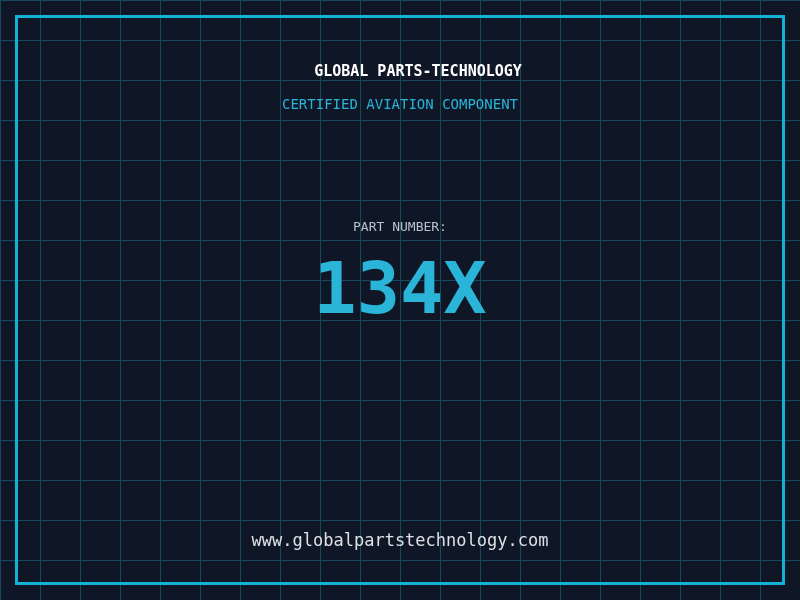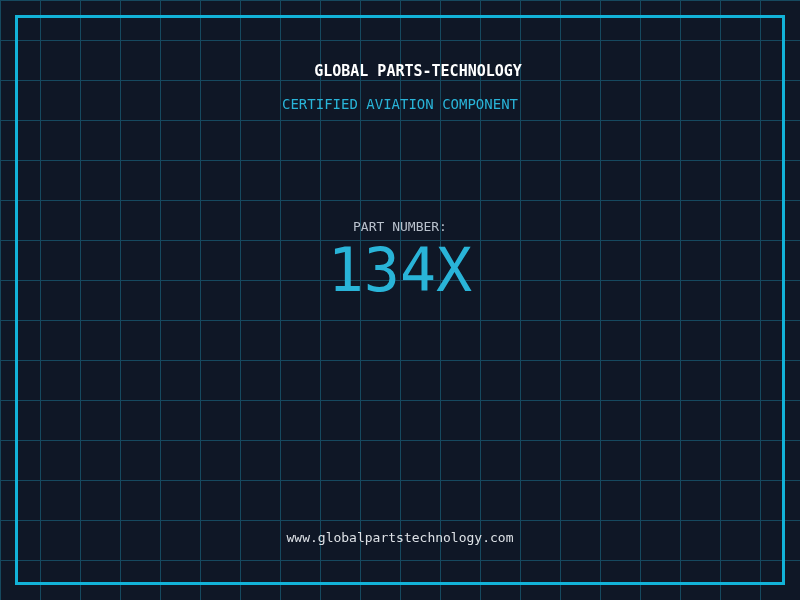--- a/index.html
+++ b/index.html
@@ -49,29 +49,29 @@
     top: 96px;
     font-size: 14px;
     color: var(--accent-cyan);
   }
   .part-label {
     top: 219px;
     font-size: 13px;
     color: var(--label-gray);
   }
   .part-number {
-    top: 240px;
-    font-size: 60px;
+    top: 252px;
+    font-size: 72px;
     line-height: 1;
-    font-weight: normal;
+    font-weight: bold;
     color: var(--accent-cyan);
   }
   .site-url {
     top: 530px;
-    font-size: 13px;
+    font-size: 17px;
     color: var(--url-white);
   }
 </style>
 </head>
 <body>
 
 <div class="canvas">
   <div class="frame"></div>
 
   <div class="txt brand-title">GLOBAL PARTS-TECHNOLOGY</div>

